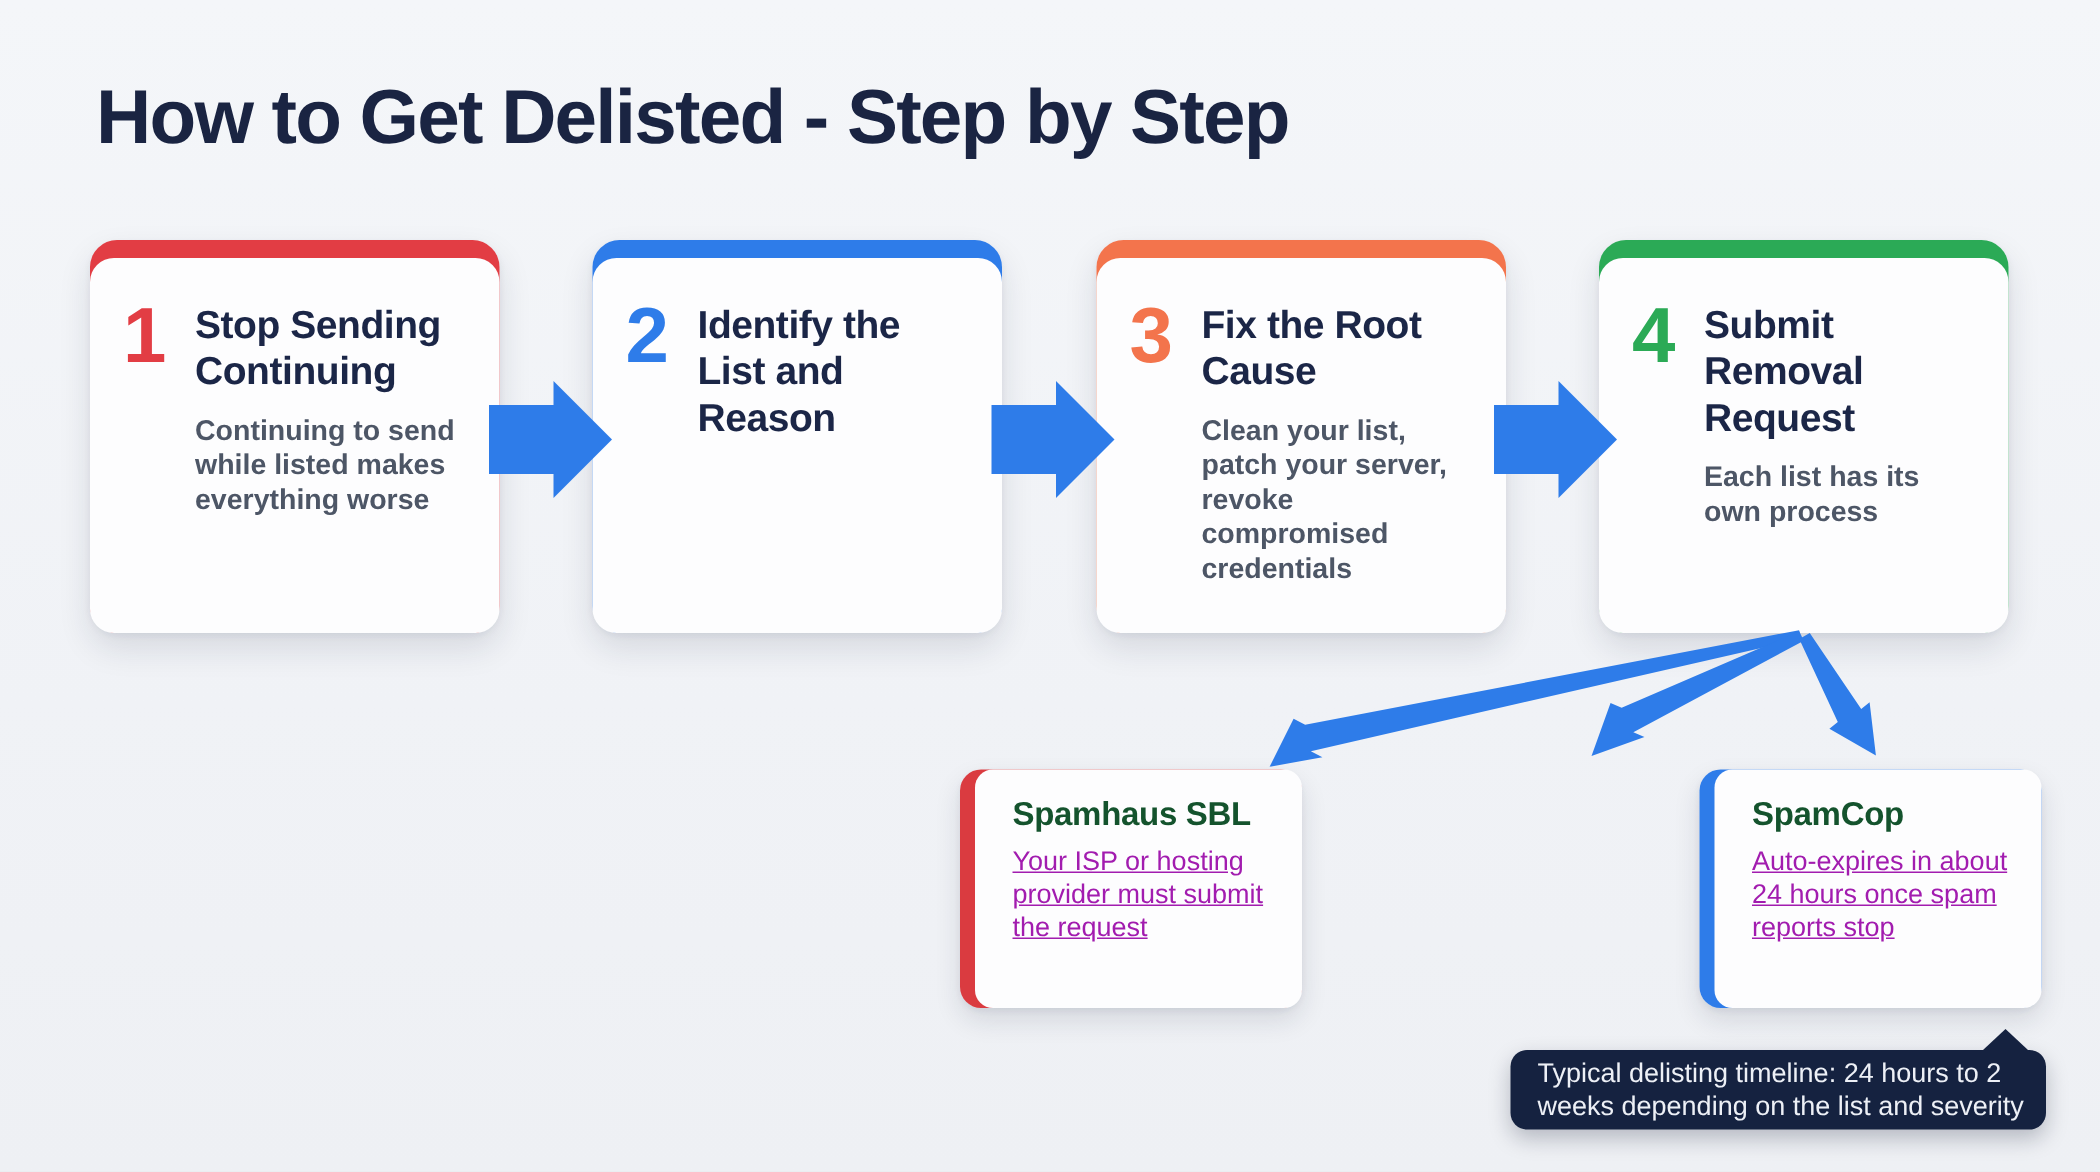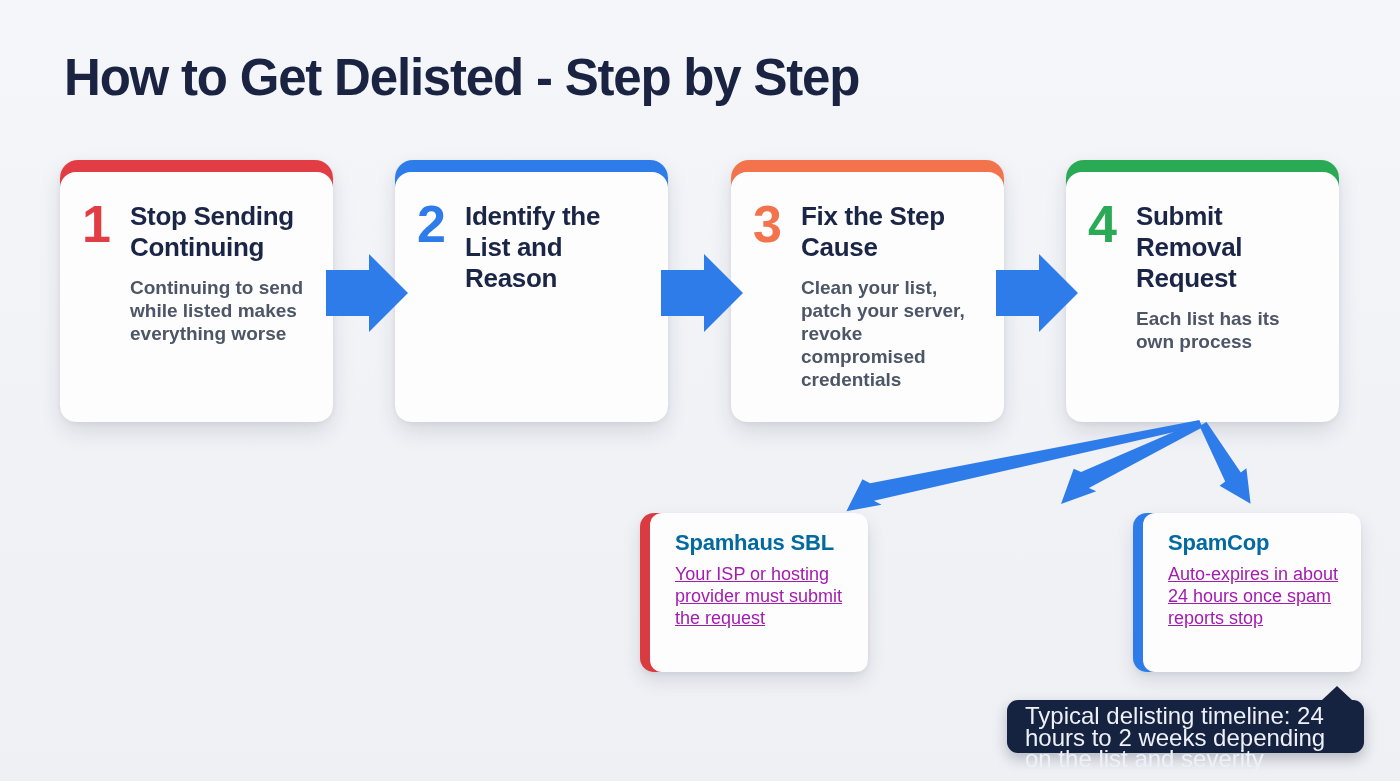--- a/index.html
+++ b/index.html
@@ -23,31 +23,31 @@
   .step-text{width:176px;}
   .step-title{margin-top:3px; font-size:26px; line-height:31px; font-weight:700; color:#1b2647; letter-spacing:-0.3px;}
   .step-desc{margin-top:13px; width:174px; font-size:19px; line-height:23px; color:#4d5666;font-weight:bold;}
   
   .list-card{position:absolute; top:513px; width:228px; height:159px; border-radius:14px;
     box-shadow:0 8px 18px rgba(25,35,60,0.12), 0 2px 4px rgba(25,35,60,0.06);}
   .list-card.l1{left:640px;} .list-card.l2{left:886px;} .list-card.l3{left:1133px;}
   .list-accent{position:absolute; inset:0; border-radius:14px;}
   .list-inner{position:absolute; left:10px; right:0; top:0; bottom:0; background:#fdfdfe; border-radius:12px;
     padding:17px 8px 10px 25px; box-sizing:border-box;}
-  .list-title{font-size:22px; line-height:26px; font-weight:700; color:#0369a1; letter-spacing:-0.2px;}
+  .list-title{font-size:22px; line-height:26px; font-weight:700; color:#14532d; letter-spacing:-0.2px;}
   .list-desc{margin-top:7px; width:185px; font-size:18px; line-height:22px; color:#a21caf;text-decoration:underline;}
   
   .arrows{position:absolute; left:0; top:0; pointer-events:none;}
   
   .tooltip{
     position:absolute; left:1007px; top:700px; width:357px; height:53px; box-sizing:border-box;
     background:#152240; border-radius:11px; color:#edf0f6;
     box-shadow:0 6px 14px rgba(10,20,45,0.25);
   }
-  .tooltip-text{padding:5px 14px 0 18px; font-size:24px; line-height:21.5px;}
+  .tooltip-text{padding:5px 14px 0 18px; font-size:18px; line-height:21.5px;}
   .tooltip-pointer{
     position:absolute; left:315px; top:-14px; width:0; height:0;
     border-left:15px solid transparent; border-right:15px solid transparent;
     border-bottom:14px solid #152240;
   }
 </style>
 </head>
 <body>
 
 <div class="stage">
@@ -78,21 +78,21 @@
       </div>
     </div>
   </div>
 
   <div class="step-card s3">
     <div class="card-accent" style="background: rgb(243, 116, 76);"></div>
     <div class="card-inner">
       <div class="card-content">
         <div class="step-number" style="color: rgb(243, 116, 76);">3</div>
         <div class="step-text">
-          <div class="step-title">Fix the Step Cause</div>
+          <div class="step-title">Fix the Root Cause</div>
           <div class="step-desc">Clean your list, patch your server, revoke compromised credentials</div>
         </div>
       </div>
     </div>
   </div>
 
   <div class="step-card s4">
     <div class="card-accent" style="background: rgb(43, 170, 86);"></div>
     <div class="card-inner">
       <div class="card-content">

